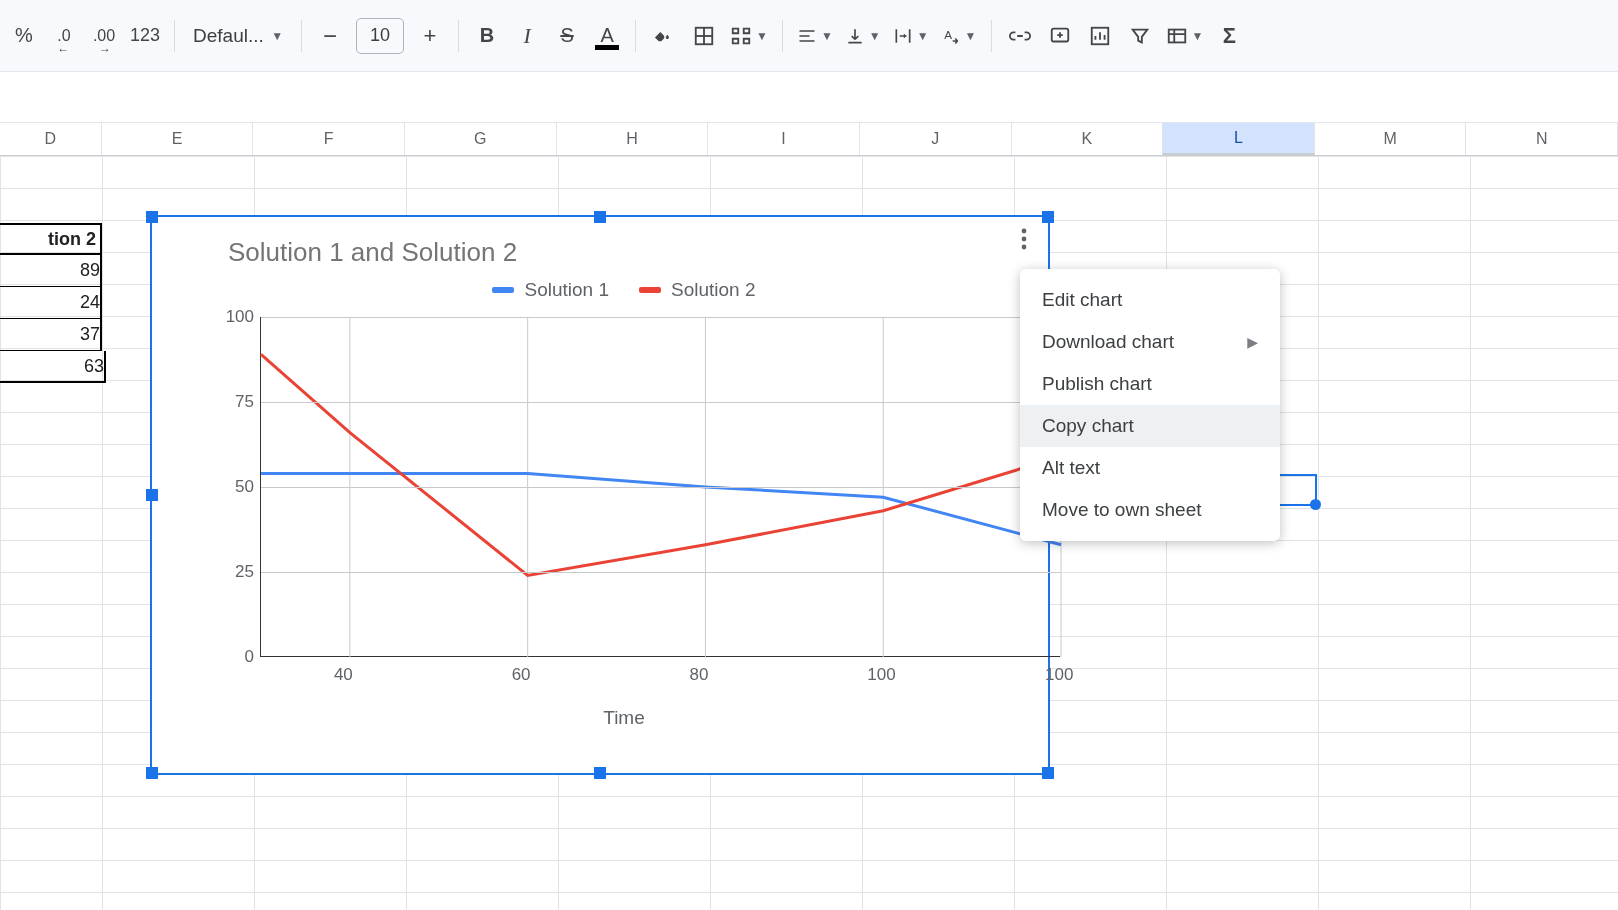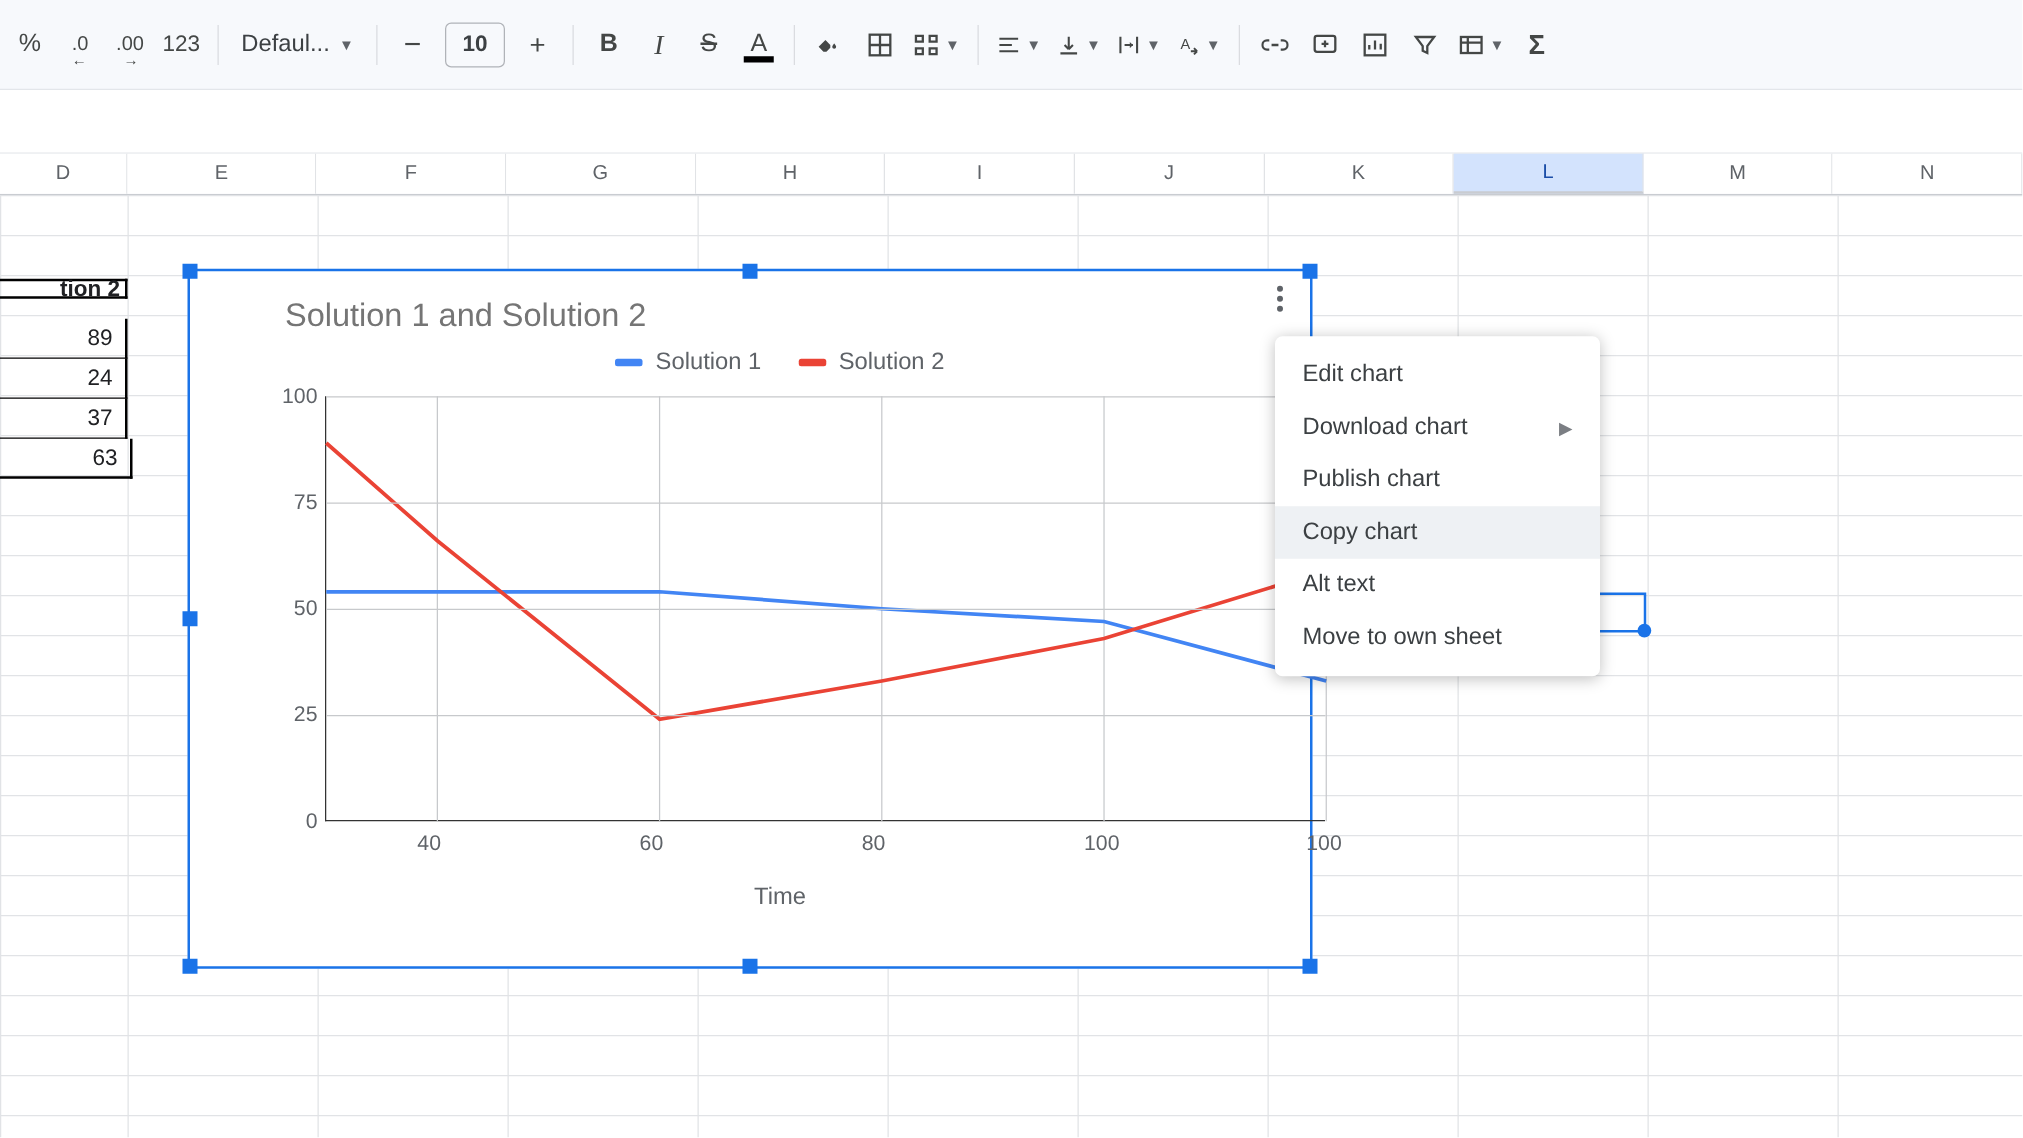--- a/index.html
+++ b/index.html
@@ -54,21 +54,20 @@
     height: 36px;
     width: 48px;
     border: 1px solid #b0b3b8;
     border-radius: 5px;
     display: flex;
     align-items: center;
     justify-content: center;
     font-size: 18px;
     color: #3c4043;
     margin: 0 6px;
-    font-weight: bold;
   }
   .dd-arrow {
     font-size: 12px;
     color: #5f6368;
     margin-left: 4px;
     display: inline-flex;
   }
   .text-color-btn { position: relative; }
   .text-color-underline {
     position: absolute;
@@ -116,21 +115,21 @@
   .grid-col-line { top:0; bottom:0; width:1px; }
   .grid-row-line { left:0; right:0; height:1px; }
 
   
   .data-cell {
     position: absolute;
     display: flex;
     align-items: center;
     font-size: 18px;
     color: #202124;
-    padding-right: 10px;
+    padding-right: 0;
     justify-content: flex-end;
     border-right: 2px solid #000;
     border-bottom: 1px solid #000;
   }
   .data-header-cell {
     font-weight: 700;
     justify-content: center;
     padding-right: 0;
     border-bottom: 2px solid #000;
     border-top: 2px solid #000;
@@ -422,21 +421,21 @@
     <div class="grid-row-line" style="top: 544px;"></div>
     <div class="grid-row-line" style="top: 576px;"></div>
     <div class="grid-row-line" style="top: 608px;"></div>
     <div class="grid-row-line" style="top: 640px;"></div>
     <div class="grid-row-line" style="top: 672px;"></div>
     <div class="grid-row-line" style="top: 704px;"></div>
     <div class="grid-row-line" style="top: 736px;"></div>
   </div>
 
 <div id="partial-cells">
-    <div class="data-cell data-header-cell" style="top: 223px; left: 0px; width: 102px; height: 16px; position: absolute; padding-left: 44px;">tion 2</div>
+    <div class="data-cell data-header-cell" style="top: 223px; left: 0px; width: 102px; height: 32px; position: absolute; padding-left: 44px;">tion 2</div>
     <div class="data-cell" style="top: 255px; left: 0px; width: 102px; height: 32px; position: absolute;">89</div>
     <div class="data-cell" style="top: 287px; left: 0px; width: 102px; height: 32px; position: absolute;">24</div>
     <div class="data-cell" style="top: 319px; left: 0px; width: 102px; height: 32px; position: absolute;">37</div>
     <div class="data-cell" style="top: 351px; left: 0px; width: 106px; height: 32px; border-bottom: 2px solid rgb(0, 0, 0); position: absolute;">63</div>
   </div>
 
 <div class="sel-cell" style="top:474px; left:1167px; width:150px; height:32px;">
   <div class="sel-cell-handle"></div>
 </div>
 

